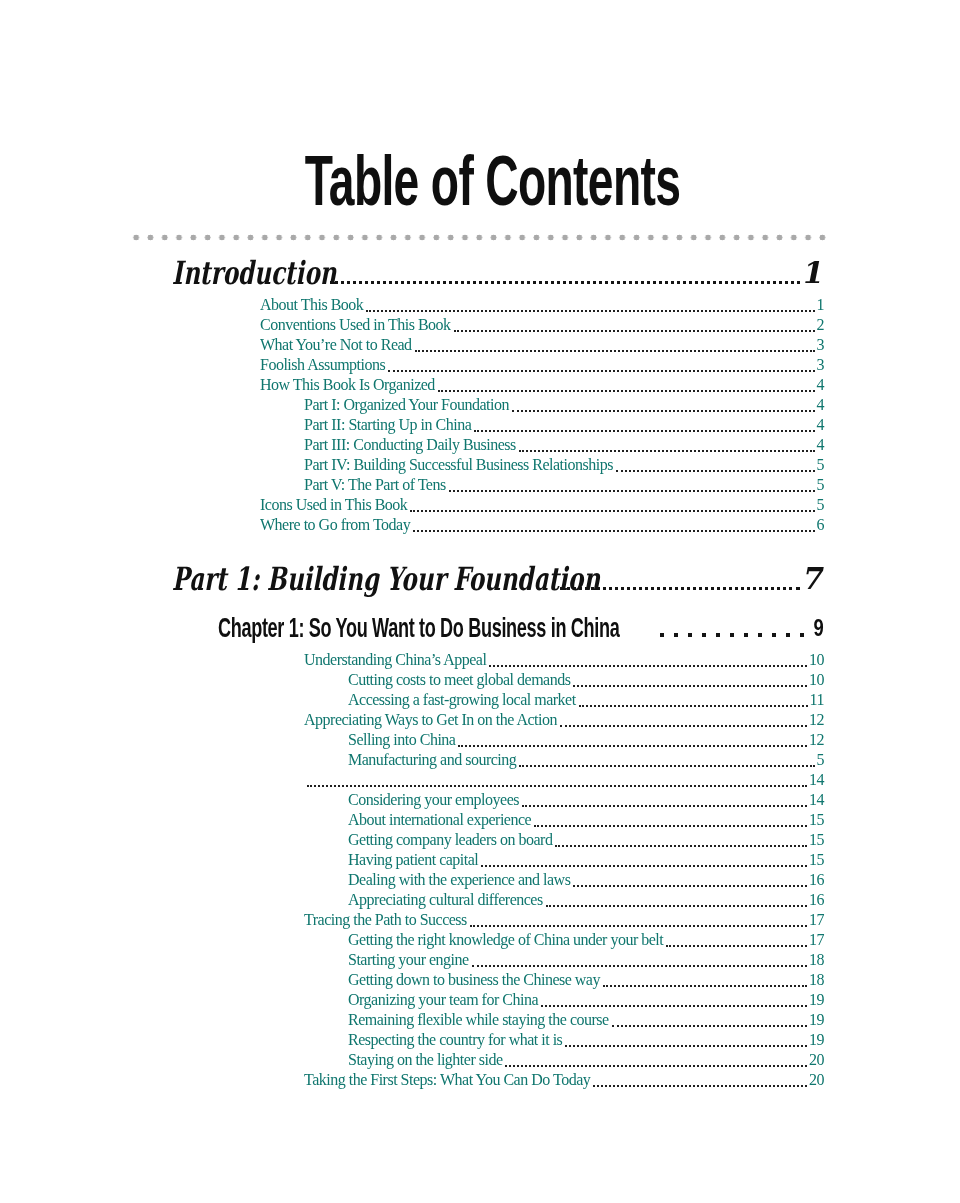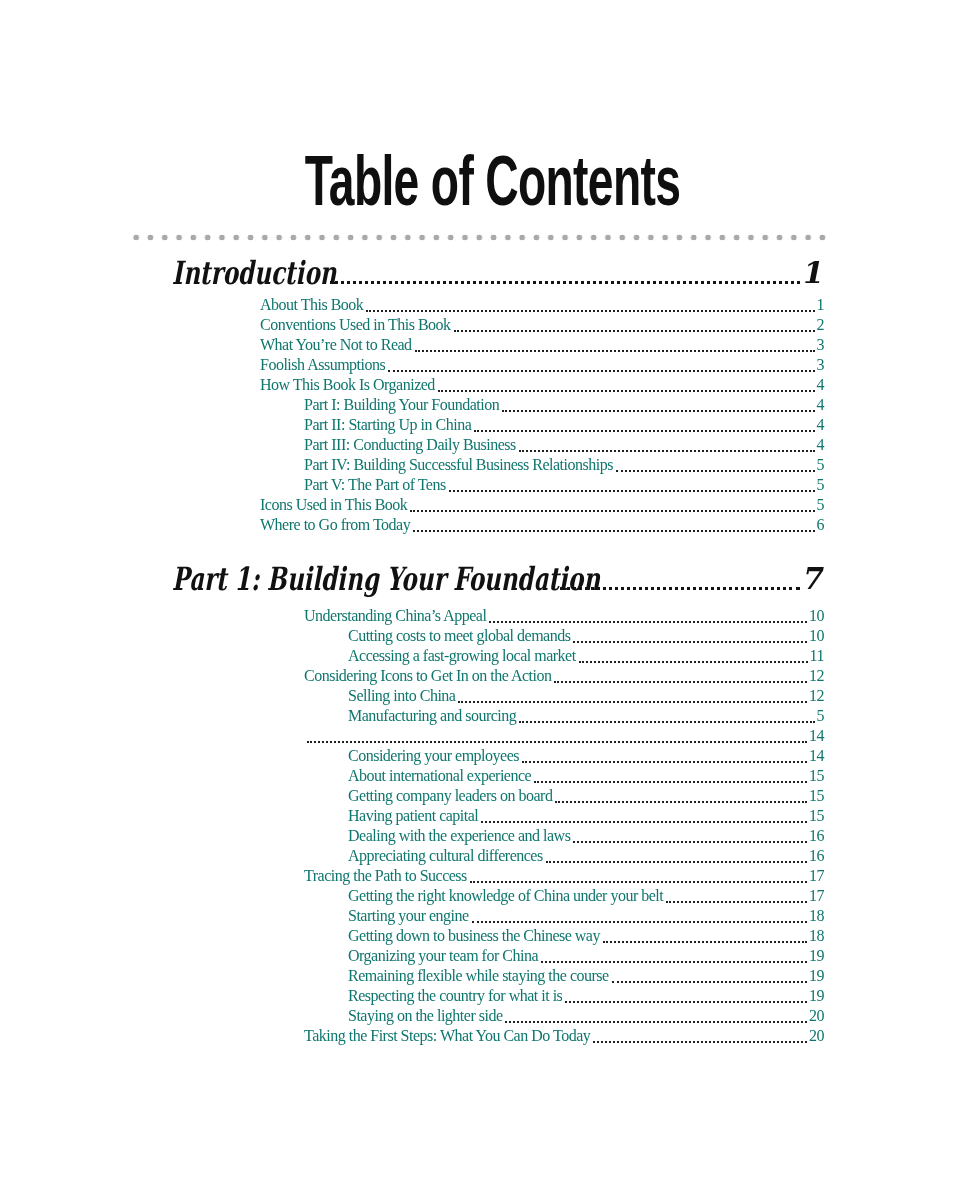--- a/index.html
+++ b/index.html
@@ -104,21 +104,21 @@
             <span class="e-pg">3</span>
           </div>
 
           <div class="row entry" data-level="1">
             <span class="e-lbl">How This Book Is Organized</span>
             <span class="leader leader-fine"></span>
             <span class="e-pg">4</span>
           </div>
 
           <div class="row entry" data-level="2">
-            <span class="e-lbl">Part I: Building Your Foundation</span>
+            <span class="e-lbl">Part I: Organized Your Foundation</span>
             <span class="leader leader-fine"></span>
             <span class="e-pg">4</span>
           </div>
 
           <div class="row entry" data-level="2">
             <span class="e-lbl">Part II: Starting Up in China</span>
             <span class="leader leader-fine"></span>
             <span class="e-pg">4</span>
           </div>
 
@@ -154,20 +154,25 @@
         </div>
     </section>
 
     <section>
       <div class="row h-script part-row">
         <span class="h-script-lblwrap part-w"><span class="h-script-lbl">Part 1: Building Your Foundation</span></span>
         <span class="leader leader-bold"></span>
         <span class="h-script-pg">7</span>
       </div>
 
+      <div class="row h-chapter">
+        <span class="h-chapter-lblwrap"><span class="h-chapter-lbl">Chapter 1: So You Want to Do Business in China</span></span>
+        <span class="leader leader-sparse"></span>
+        <span class="h-chapter-pg">9</span>
+      </div>
 
       <div class="entries chap-entries">
 
           <div class="row entry" data-level="1">
             <span class="e-lbl">Understanding China’s Appeal</span>
             <span class="leader leader-fine"></span>
             <span class="e-pg">10</span>
           </div>
 
           <div class="row entry" data-level="2">
@@ -176,21 +181,21 @@
             <span class="e-pg">10</span>
           </div>
 
           <div class="row entry" data-level="2">
             <span class="e-lbl">Accessing a fast-growing local market</span>
             <span class="leader leader-fine"></span>
             <span class="e-pg">11</span>
           </div>
 
           <div class="row entry" data-level="1">
-            <span class="e-lbl">Considering Icons to Get In on the Action</span>
+            <span class="e-lbl">Appreciating Ways to Get In on the Action</span>
             <span class="leader leader-fine"></span>
             <span class="e-pg">12</span>
           </div>
 
           <div class="row entry" data-level="2">
             <span class="e-lbl">Selling into China</span>
             <span class="leader leader-fine"></span>
             <span class="e-pg">12</span>
           </div>
 

